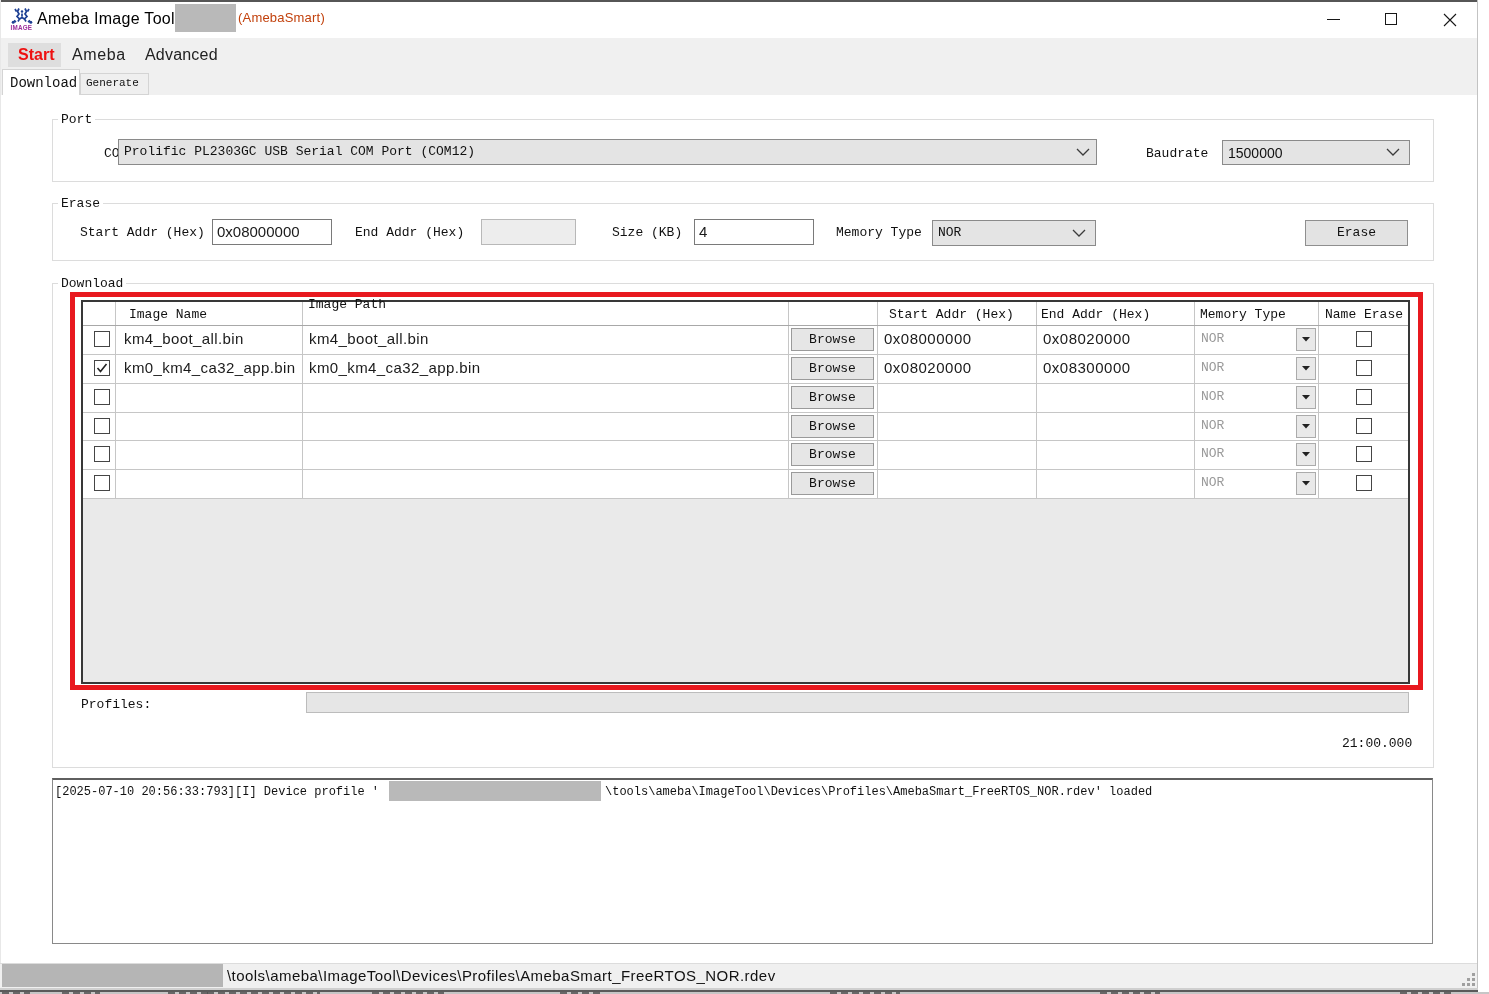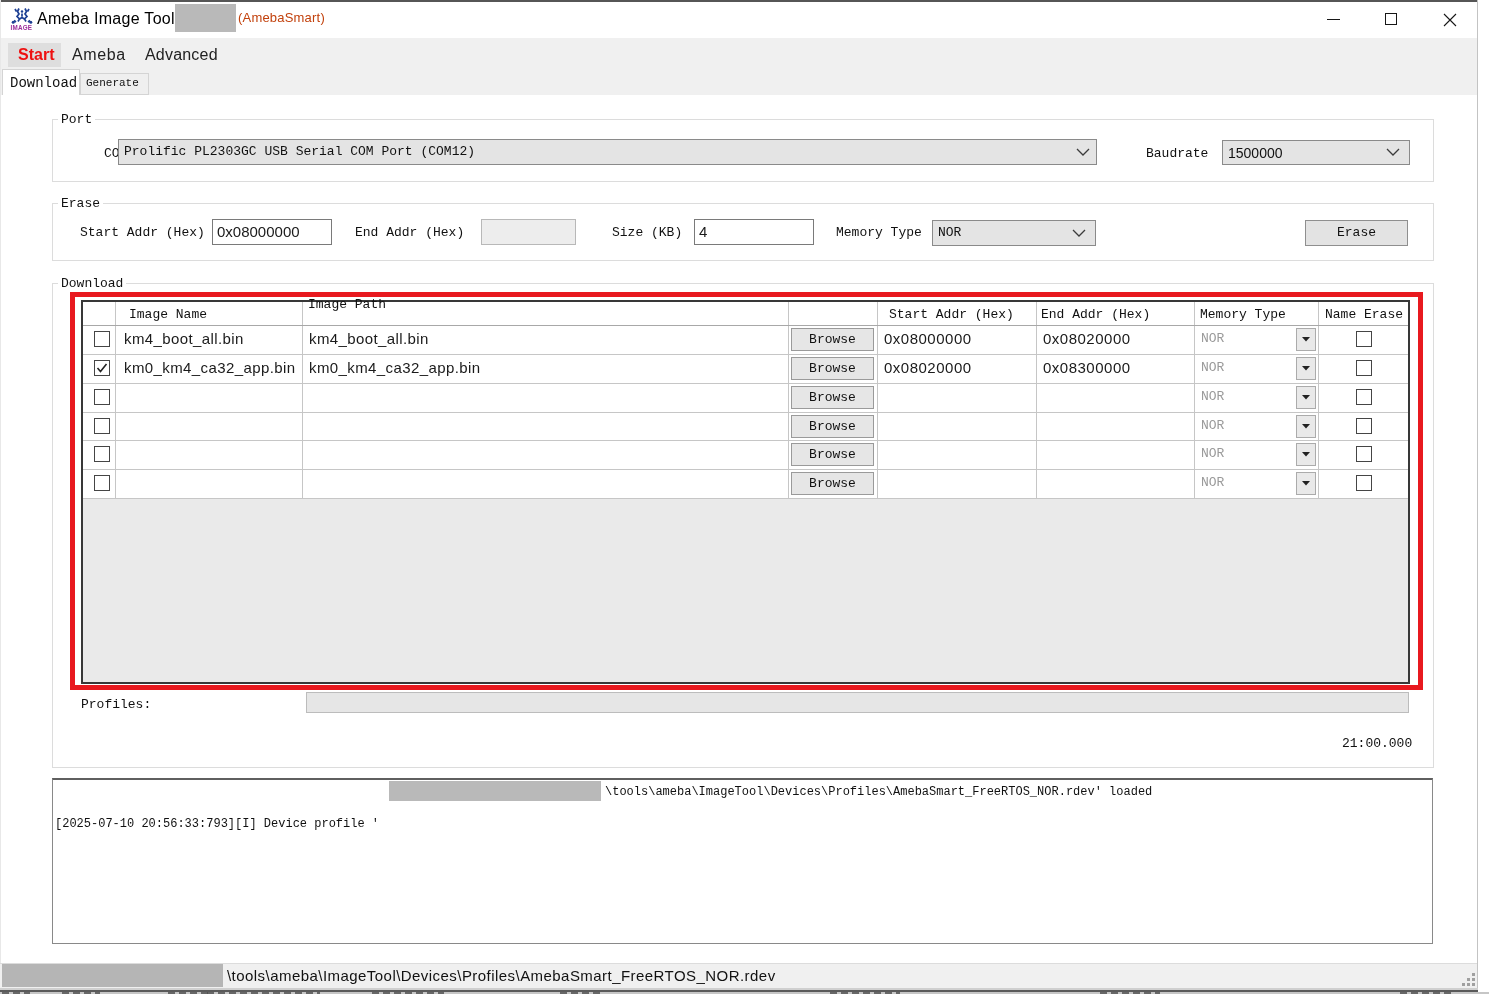--- a/index.html
+++ b/index.html
@@ -173,21 +173,21 @@
 <div class="abs mono" style="left:1201px;top:475px;color:#9a9a9a;">NOR</div>
 <div class="abs" style="left:1296px;top:472px;width:20px;height:23px;background:#e9e9e9;border:1px solid #ababab;"></div>
 <svg class="abs" style="left:1302px;top:481px;" width="9" height="5">
     <path d="M0 0 L8 0 L4 4.5 Z" fill="#222"></path>
   </svg>
 <div class="cb" style="left:1356px;top:475px;width:16px;height:16px;"></div>
 <div class="abs mono" style="left:81px;top:697px;">Profiles:</div>
 <div class="abs" style="left:306px;top:692px;width:1103px;height:21px;border:1px solid #bcbcbc;background:#e6e6e6;"></div>
 <div class="abs mono" style="left:1342px;top:736px;">21:00.000</div>
 <div class="abs" style="left:52px;top:778px;width:1381px;height:166px;background:#fff;border:1px solid #898989;border-top:2px solid #5f5f5f;"></div>
-<div class="abs mono" style="left:55px;top:785px;font-size:12px;margin-top:32px;">[2025-07-10 20:56:33:793][I] Device profile '</div>
+<div class="abs mono" style="left:55px;top:785px;font-size:12px;">[2025-07-10 20:56:33:793][I] Device profile '</div>
 <div class="redact" style="left:389px;top:781px;width:212px;height:20px;"></div>
 <div class="abs mono" style="left:605px;top:785px;font-size:12px;">\tools\ameba\ImageTool\Devices\Profiles\AmebaSmart_FreeRTOS_NOR.rdev' loaded</div>
 <div class="abs" style="left:0;top:963px;width:1477px;height:25px;background:#f0f0f0;border-top:1px solid #dcdcdc;"></div>
 <div class="redact" style="left:2px;top:964px;width:221px;height:23px;background:#b5b5b5;"></div>
 <div class="abs sans" style="left:227px;top:967px;letter-spacing:0.45px;color:#111;">\tools\ameba\ImageTool\Devices\Profiles\AmebaSmart_FreeRTOS_NOR.rdev</div>
 <div class="abs" style="left:1472px;top:973px;width:3px;height:3px;background:#a0a0a0;"></div>
 <div class="abs" style="left:1467px;top:978px;width:3px;height:3px;background:#a0a0a0;"></div>
 <div class="abs" style="left:1472px;top:978px;width:3px;height:3px;background:#a0a0a0;"></div>
 <div class="abs" style="left:1462px;top:983px;width:3px;height:3px;background:#a0a0a0;"></div>
 <div class="abs" style="left:1467px;top:983px;width:3px;height:3px;background:#a0a0a0;"></div>

